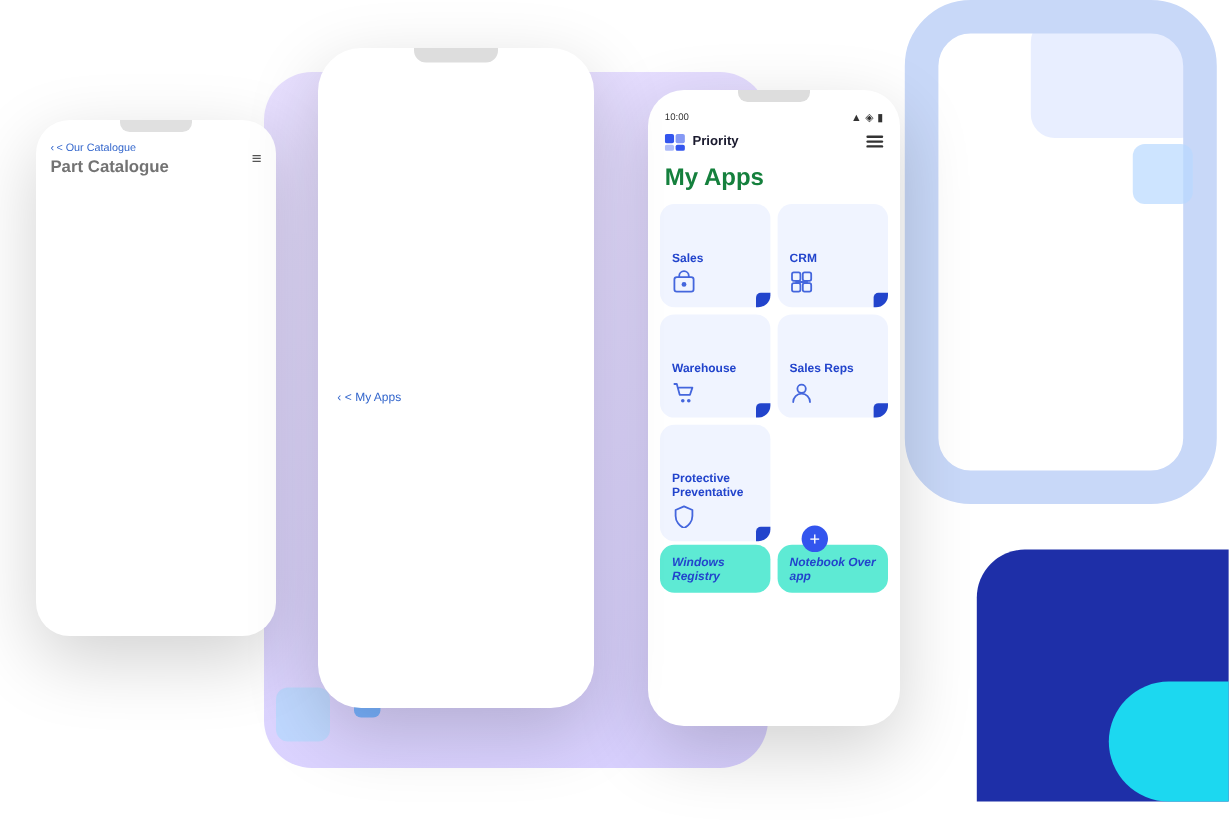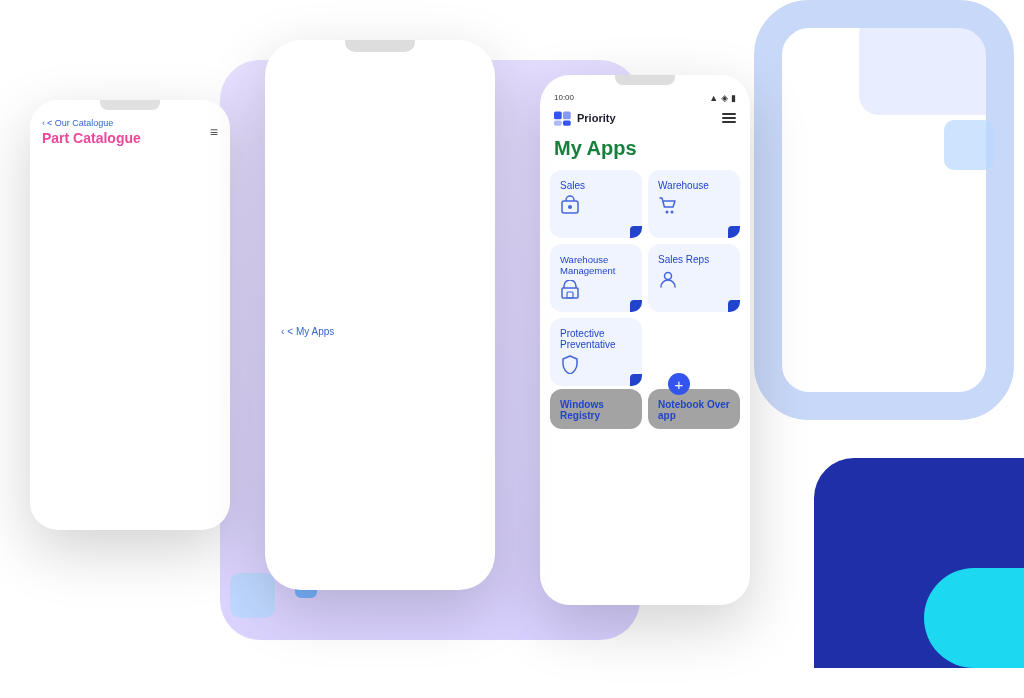--- a/index.html
+++ b/index.html
@@ -65,21 +65,21 @@
       font-size: 9px;
       color: #3366cc;
       display: flex;
       align-items: center;
       gap: 2px;
     }
 
     .phone-left .page-title {
       font-size: 14px;
       font-weight: 700;
-      color: #ec4899;
+      color: #737373;
       margin-top: 2px;
     }
 
     
     .phone-center {
       left: 265px;
       top: 40px;
       width: 230px;
       height: 550px;
       border-radius: 36px;
@@ -201,23 +201,24 @@
     .app-tile {
       background: #f0f4ff;
       border-radius: 12px;
       padding: 10px 10px 8px;
       position: relative;
       min-height: 68px;
     }
 
     .app-tile-name {
       font-size: 10px;
-      font-weight: 400;
+      font-weight: 700;
       color: #2244cc;
       margin-bottom: 4px;
+      margin-top: 30px;
     }
 
     .app-tile-icon {
       font-size: 14px;
       color: #4466dd;
       margin-top: 4px;
     }
 
     .app-tile-corner {
       position: absolute;
@@ -231,25 +232,26 @@
 
     .apps-bottom-row {
       display: grid;
       grid-template-columns: 1fr 1fr;
       gap: 6px;
       padding: 0 10px;
       margin-top: 6px;
     }
 
     .app-tile-partial {
-      background: #a3a3a3;
+      background: #5eead4;
       border-radius: 12px;
       padding: 10px 10px 8px;
       min-height: 35px;
       position: relative;
+      font-style: italic;
     }
 
     .app-tile-name-partial {
       font-size: 10px;
       font-weight: 700;
       color: #2244cc;
     }
 
     
     .hamburger {
@@ -399,44 +401,48 @@
         <div class="app-tile-icon">
           <svg width="20" height="20" viewBox="0 0 20 20" fill="none" xmlns="http://www.w3.org/2000/svg">
             <rect x="2" y="6" width="16" height="12" rx="2" stroke="#4466dd" stroke-width="1.5"></rect>
             <path d="M6 6V5a4 4 0 0 1 8 0v1" stroke="#4466dd" stroke-width="1.5"></path>
             <circle cx="10" cy="12" r="2" fill="#4466dd"></circle>
           </svg>
         </div>
         <div class="app-tile-corner"></div>
       </div>
 
+      <div class="app-tile">
+        <div class="app-tile-name">CRM</div>
+        <div class="app-tile-icon">
+          <svg width="20" height="20" viewBox="0 0 20 20" fill="none" xmlns="http://www.w3.org/2000/svg">
+            <rect x="2" y="2" width="7" height="7" rx="1.5" stroke="#4466dd" stroke-width="1.5"></rect>
+            <rect x="11" y="2" width="7" height="7" rx="1.5" stroke="#4466dd" stroke-width="1.5"></rect>
+            <rect x="2" y="11" width="7" height="7" rx="1.5" stroke="#4466dd" stroke-width="1.5"></rect>
+            <rect x="11" y="11" width="7" height="7" rx="1.5" stroke="#4466dd" stroke-width="1.5"></rect>
+            <line x1="5.5" y1="9" x2="5.5" y2="11" stroke="#4466dd" stroke-width="1.5"></line>
+            <line x1="14.5" y1="9" x2="14.5" y2="11" stroke="#4466dd" stroke-width="1.5"></line>
+            <line x1="5.5" y1="10" x2="14.5" y2="10" stroke="#4466dd" stroke-width="1.5"></line>
+          </svg>
+        </div>
+        <div class="app-tile-corner"></div>
+      </div>
 
       <div class="app-tile">
         <div class="app-tile-name">Warehouse</div>
         <div class="app-tile-icon">
           <svg width="20" height="20" viewBox="0 0 20 20" fill="none" xmlns="http://www.w3.org/2000/svg">
             <path d="M2 3h2l2.4 9H15l2-6H6" stroke="#4466dd" stroke-width="1.5" stroke-linecap="round" stroke-linejoin="round"></path>
             <circle cx="9" cy="17" r="1.5" fill="#4466dd"></circle>
             <circle cx="14" cy="17" r="1.5" fill="#4466dd"></circle>
           </svg>
         </div>
         <div class="app-tile-corner"></div>
       </div>
 
-      <div class="app-tile">
-        <div class="app-tile-name" style="font-size:9.5px;">Warehouse Management</div>
-        <div class="app-tile-icon">
-          <svg width="20" height="20" viewBox="0 0 20 20" fill="none" xmlns="http://www.w3.org/2000/svg">
-            <rect x="2" y="8" width="16" height="10" rx="1" stroke="#4466dd" stroke-width="1.5"></rect>
-            <path d="M4 8V6a6 6 0 0 1 12 0v2" stroke="#4466dd" stroke-width="1.5"></path>
-            <rect x="7" y="12" width="6" height="6" rx="1" stroke="#4466dd" stroke-width="1.2"></rect>
-          </svg>
-        </div>
-        <div class="app-tile-corner"></div>
-      </div>
 
       <div class="app-tile">
         <div class="app-tile-name">Sales Reps</div>
         <div class="app-tile-icon">
           <svg width="20" height="20" viewBox="0 0 20 20" fill="none" xmlns="http://www.w3.org/2000/svg">
             <circle cx="10" cy="7" r="3.5" stroke="#4466dd" stroke-width="1.5"></circle>
             <path d="M3 18c0-3.866 3.134-7 7-7s7 3.134 7 7" stroke="#4466dd" stroke-width="1.5" stroke-linecap="round"></path>
           </svg>
         </div>
         <div class="app-tile-corner"></div>

